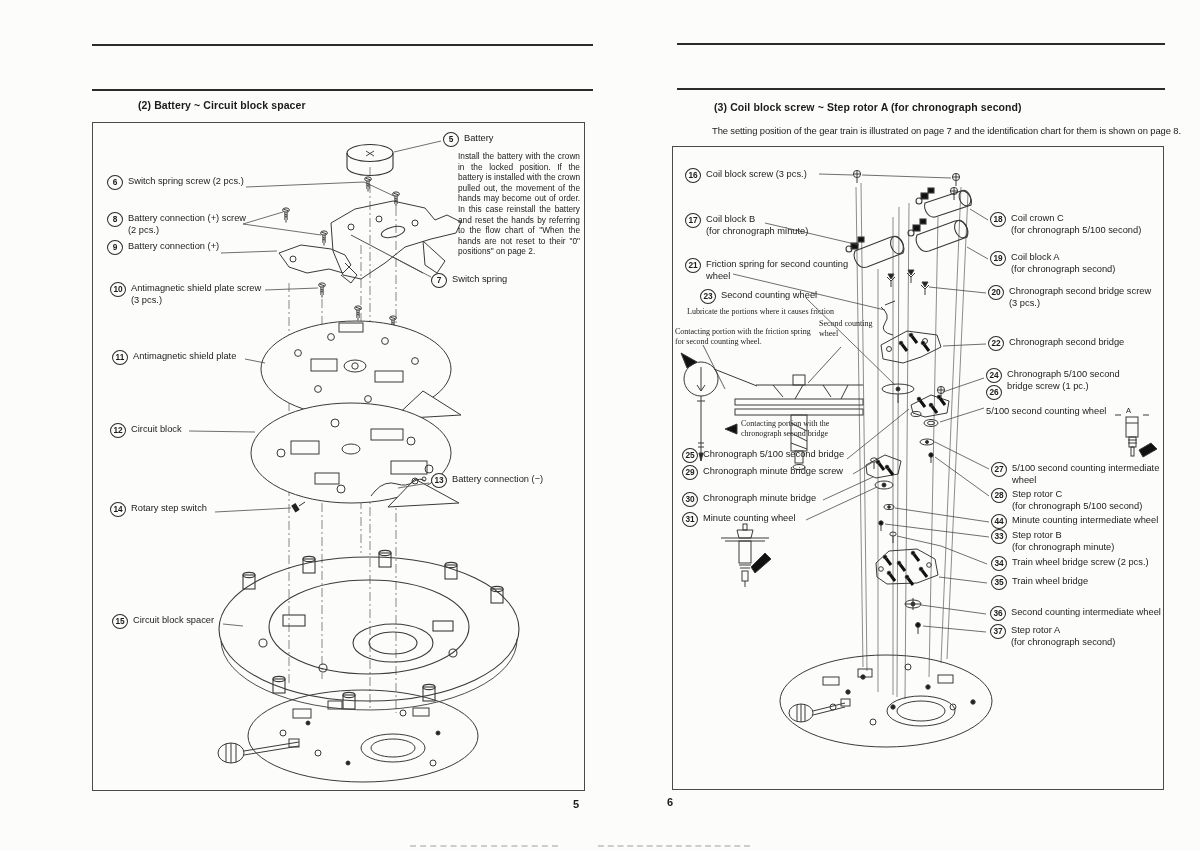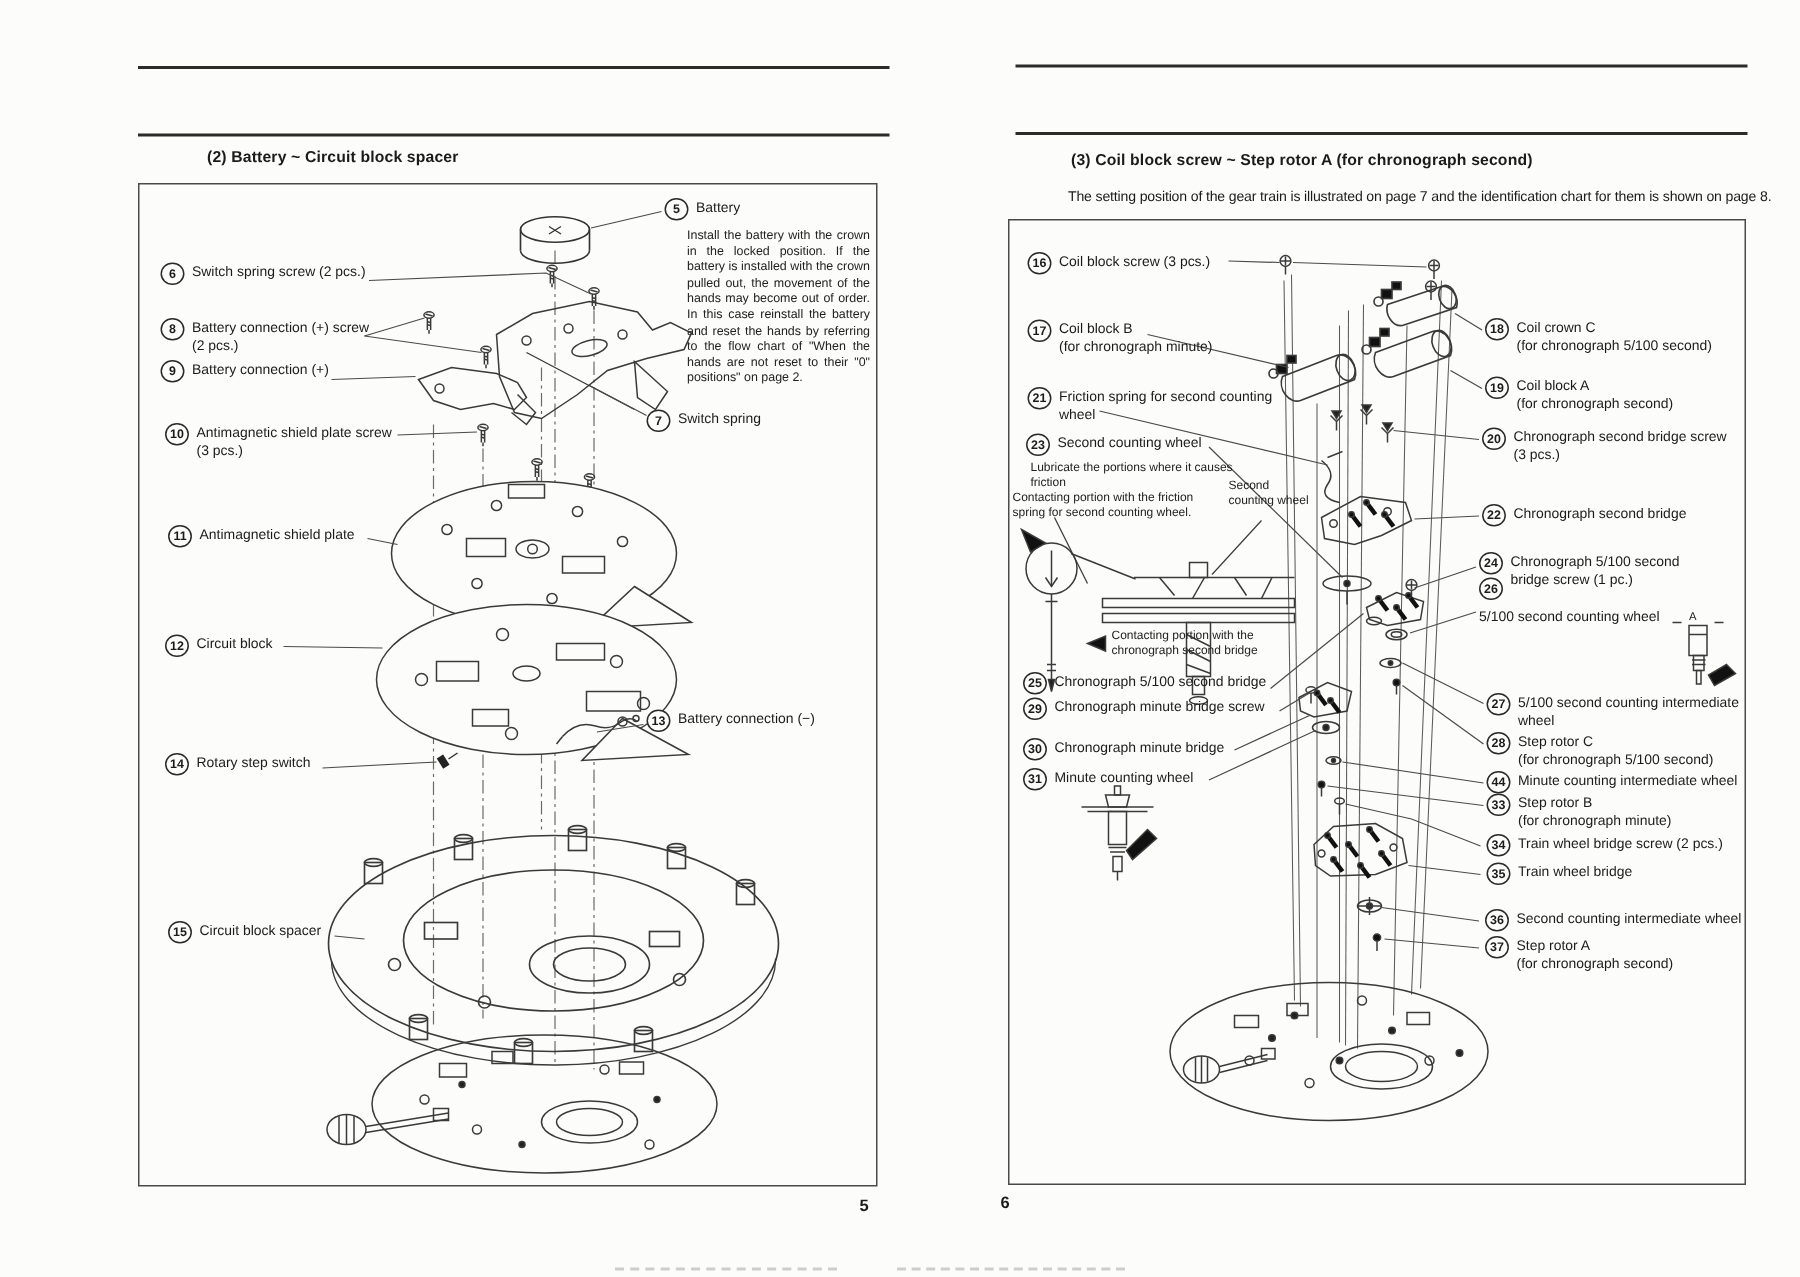--- a/index.html
+++ b/index.html
@@ -14,21 +14,21 @@
   .dbox{position:absolute;border:1.4px solid #4a4a4a;}
   .dbox svg{position:absolute;left:0;top:0;}
   .part{position:absolute;display:flex;gap:5px;align-items:flex-start;}
   .pnum{
     flex:none;width:14px;height:13px;border:1.1px solid #2a2a2a;border-radius:50%;
     font-size:8.3px;line-height:13px;text-align:center;font-weight:bold;color:#1b1b1b;
     background:#fcfcfb;
   }
   .ptxt{font-size:9.3px;line-height:11.5px;white-space:nowrap;padding-top:1px;}
   .psub{display:block;}
-  .smallnote{position:absolute;font-size:8px;line-height:9.6px;color:#222;}
+  .smallnote{position:absolute;font-size:8px;line-height:9.6px;color:#222;font-family:Liberation Serif, serif;}
   .bnote{
     position:absolute;font-size:8.3px;line-height:10.6px;text-align:justify;
     color:#222;width:122px;
   }
   .pageno{position:absolute;font-weight:bold;font-size:11px;}
   .tinyletter{position:absolute;font-size:7.5px;color:#222;}
   .botsmudge{position:absolute;height:0;border-top:2px dashed #b5b5b2;opacity:.65;}
 </style>
 </head>
 <body>
@@ -537,21 +537,21 @@
       <span class="ptxt"><span>Coil block A</span><span class="psub">(for chronograph second)</span></span>
     </div>
   <div class="part" style="left:12px;top:111px;">
       <span class="pnum">21</span>
       <span class="ptxt"><span>Friction spring for second counting</span><span class="psub">wheel</span></span>
     </div>
   <div class="part" style="left:315px;top:138px;">
       <span class="pnum">20</span>
       <span class="ptxt"><span>Chronograph second bridge screw</span><span class="psub">(3 pcs.)</span></span>
     </div>
-  <div class="part" style="left:11px;top:142px;">
+  <div class="part" style="left:27px;top:142px;">
       <span class="pnum">23</span>
       <span class="ptxt">Second counting wheel</span>
     </div>
   <div class="part" style="left:315px;top:189px;">
       <span class="pnum">22</span>
       <span class="ptxt">Chronograph second bridge</span>
     </div>
   <div class="part" style="left:313px;top:221px;">
       <span class="pnum">24</span>
       <span class="ptxt"><span>Chronograph 5/100 second</span><span class="psub">bridge screw (1 pc.)</span></span>

